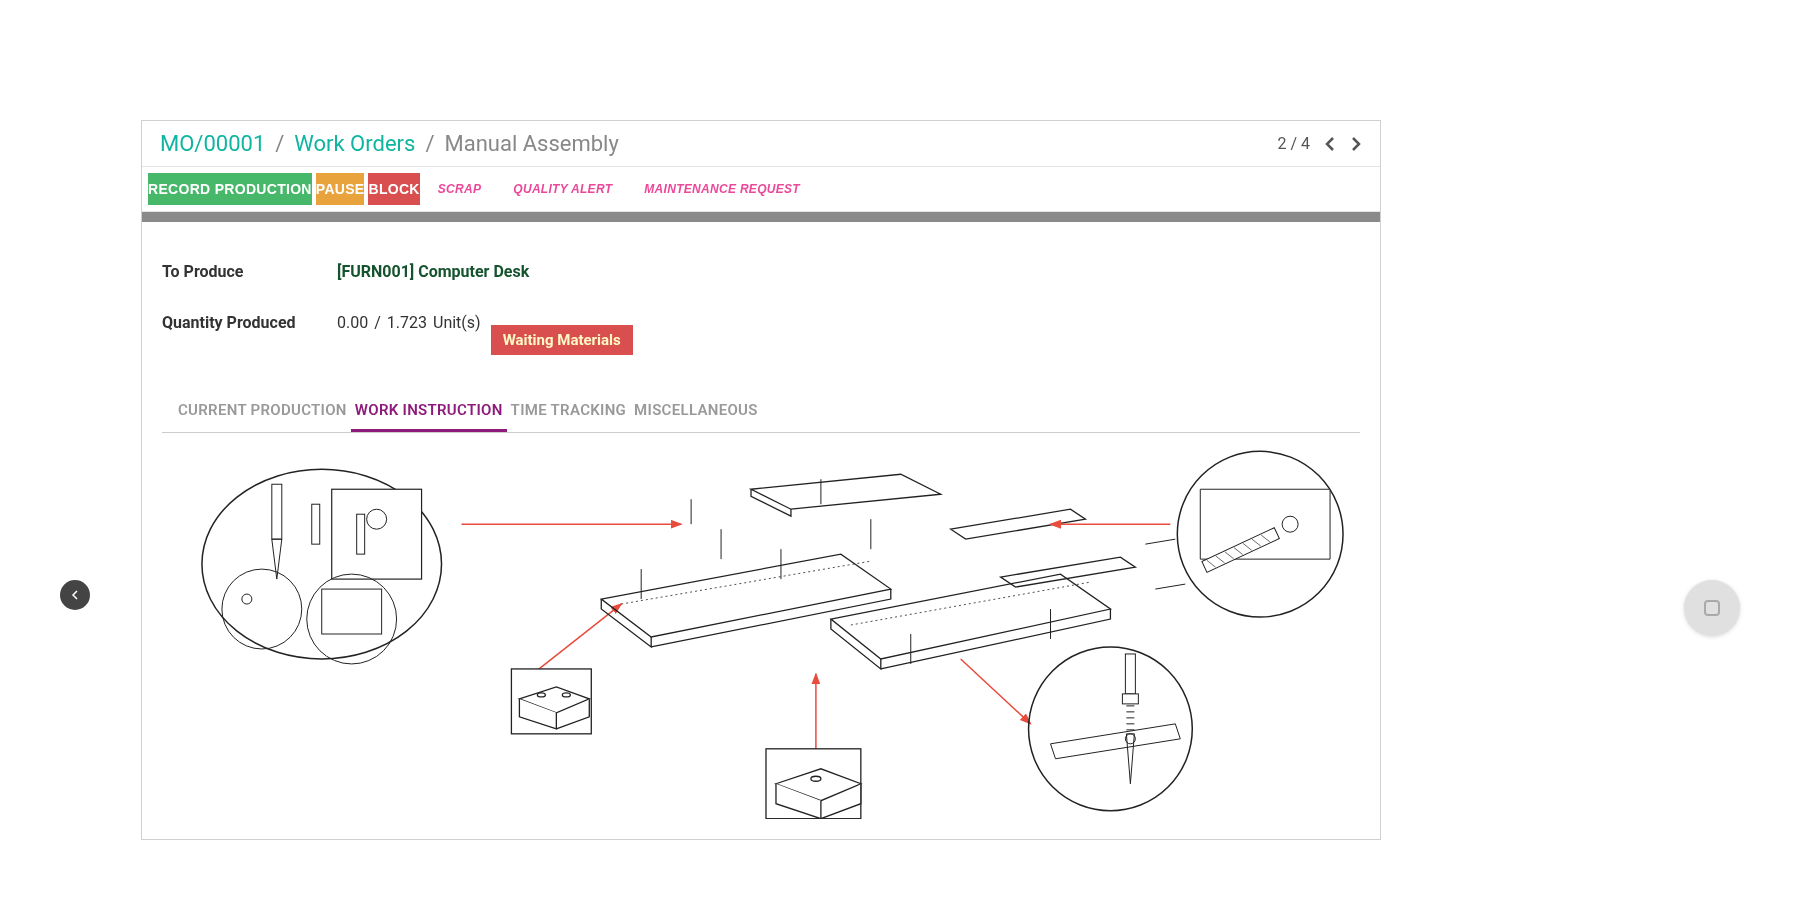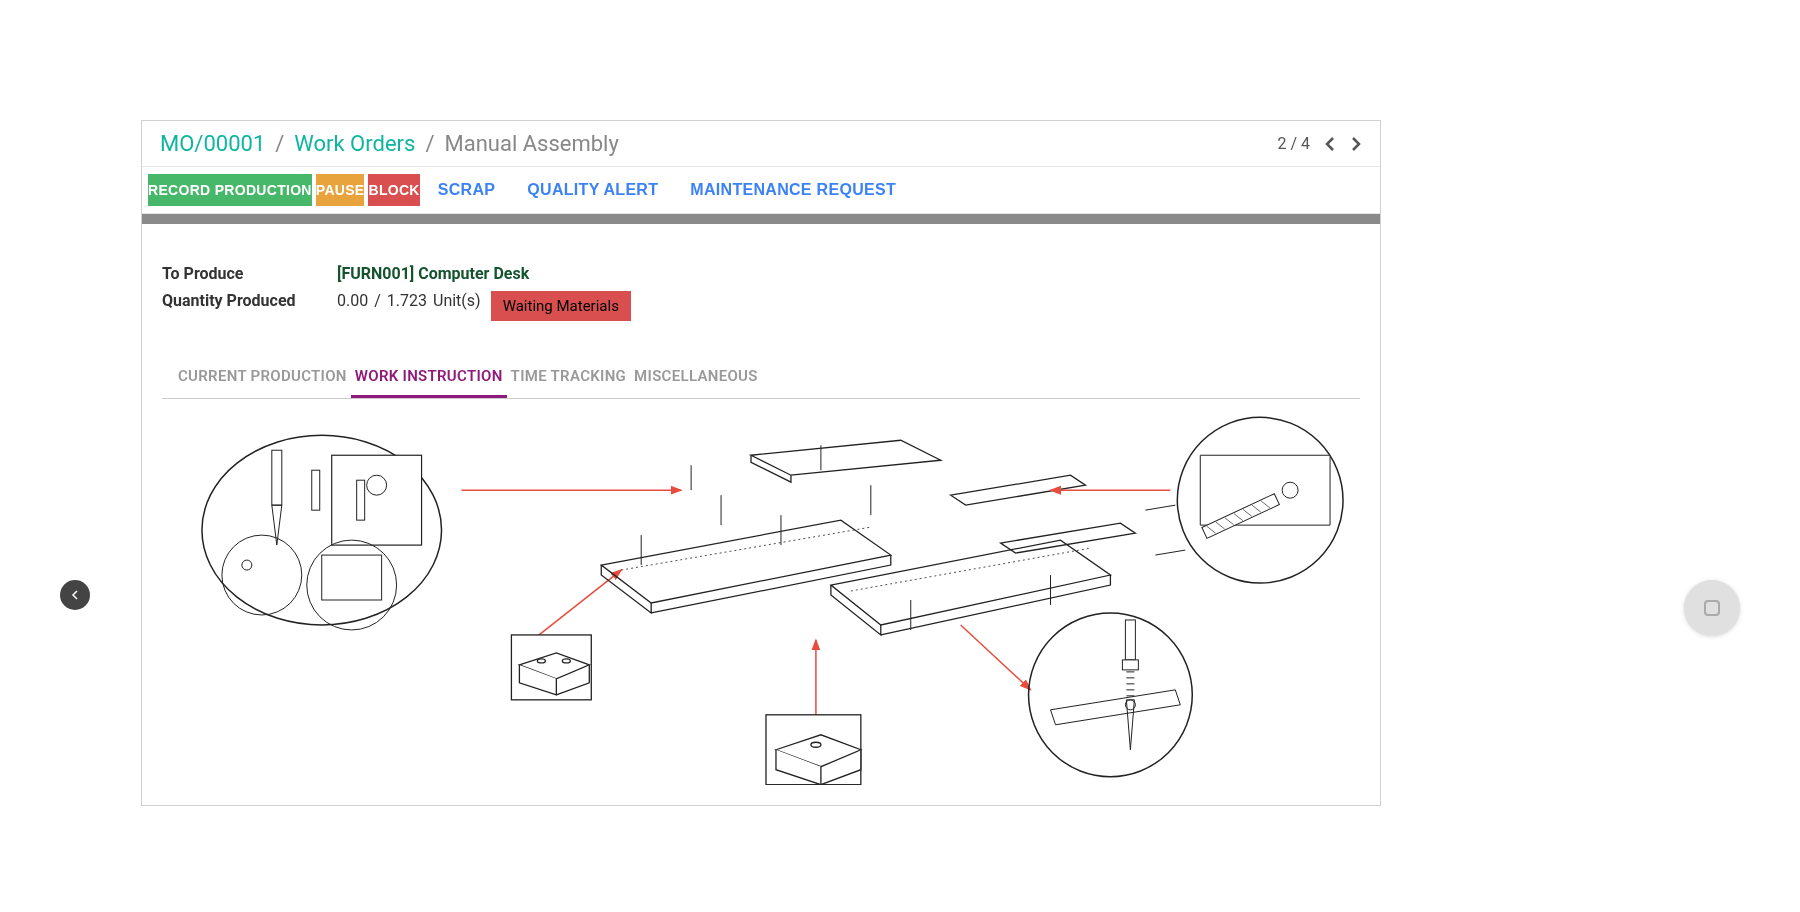--- a/index.html
+++ b/index.html
@@ -63,59 +63,62 @@
   border: none;
   color: #fff;
   cursor: pointer;
   text-transform: uppercase;
   letter-spacing: 0.3px;
 }
 .btn-green { background: #47b76a; }
 .btn-orange { background: #e8a33d; }
 .btn-red { background: #d94e4e; }
 .toolbar .link-btn {
-  font-size: 16px;
+  font-size: 12px;
   font-weight: 600;
-  color: #3b82f6;
+  color: #ec4899;
   background: transparent;
   border: none;
   padding: 8px 14px;
   cursor: pointer;
   text-transform: uppercase;
   letter-spacing: 0.3px;
+  font-style: italic;
 }
 .thickbar {
   height: 10px;
   background: #8a8a8a;
   width: 100%;
 }
 .content {
   padding: 40px 20px 20px 20px;
 }
 .info-row {
   display: flex;
+  align-items: center;
   margin-bottom: 8px;
   font-size: 16px;
 }
 .info-label {
   font-weight: 700;
   width: 175px;
   color: #333;
 }
 .info-value {
   color: #333;
 }
 .prod-link { color: #14532d; font-weight: 700; cursor: pointer; }
 .badge-red {
   background: #d94e4e;
-  color: #000000;
-  font-weight: 400;
+  color: #fef9c3;
+  font-weight: 700;
   padding: 6px 12px;
   font-size: 15px;
   margin-left: 10px;
+  margin-top: 36px;
 }
 .tabs {
   display: flex;
   border-bottom: 1px solid #ccc;
   margin-top: 36px;
   padding-left: 12px;
 }
 .tab {
   font-size: 15px;
   font-weight: 600;

